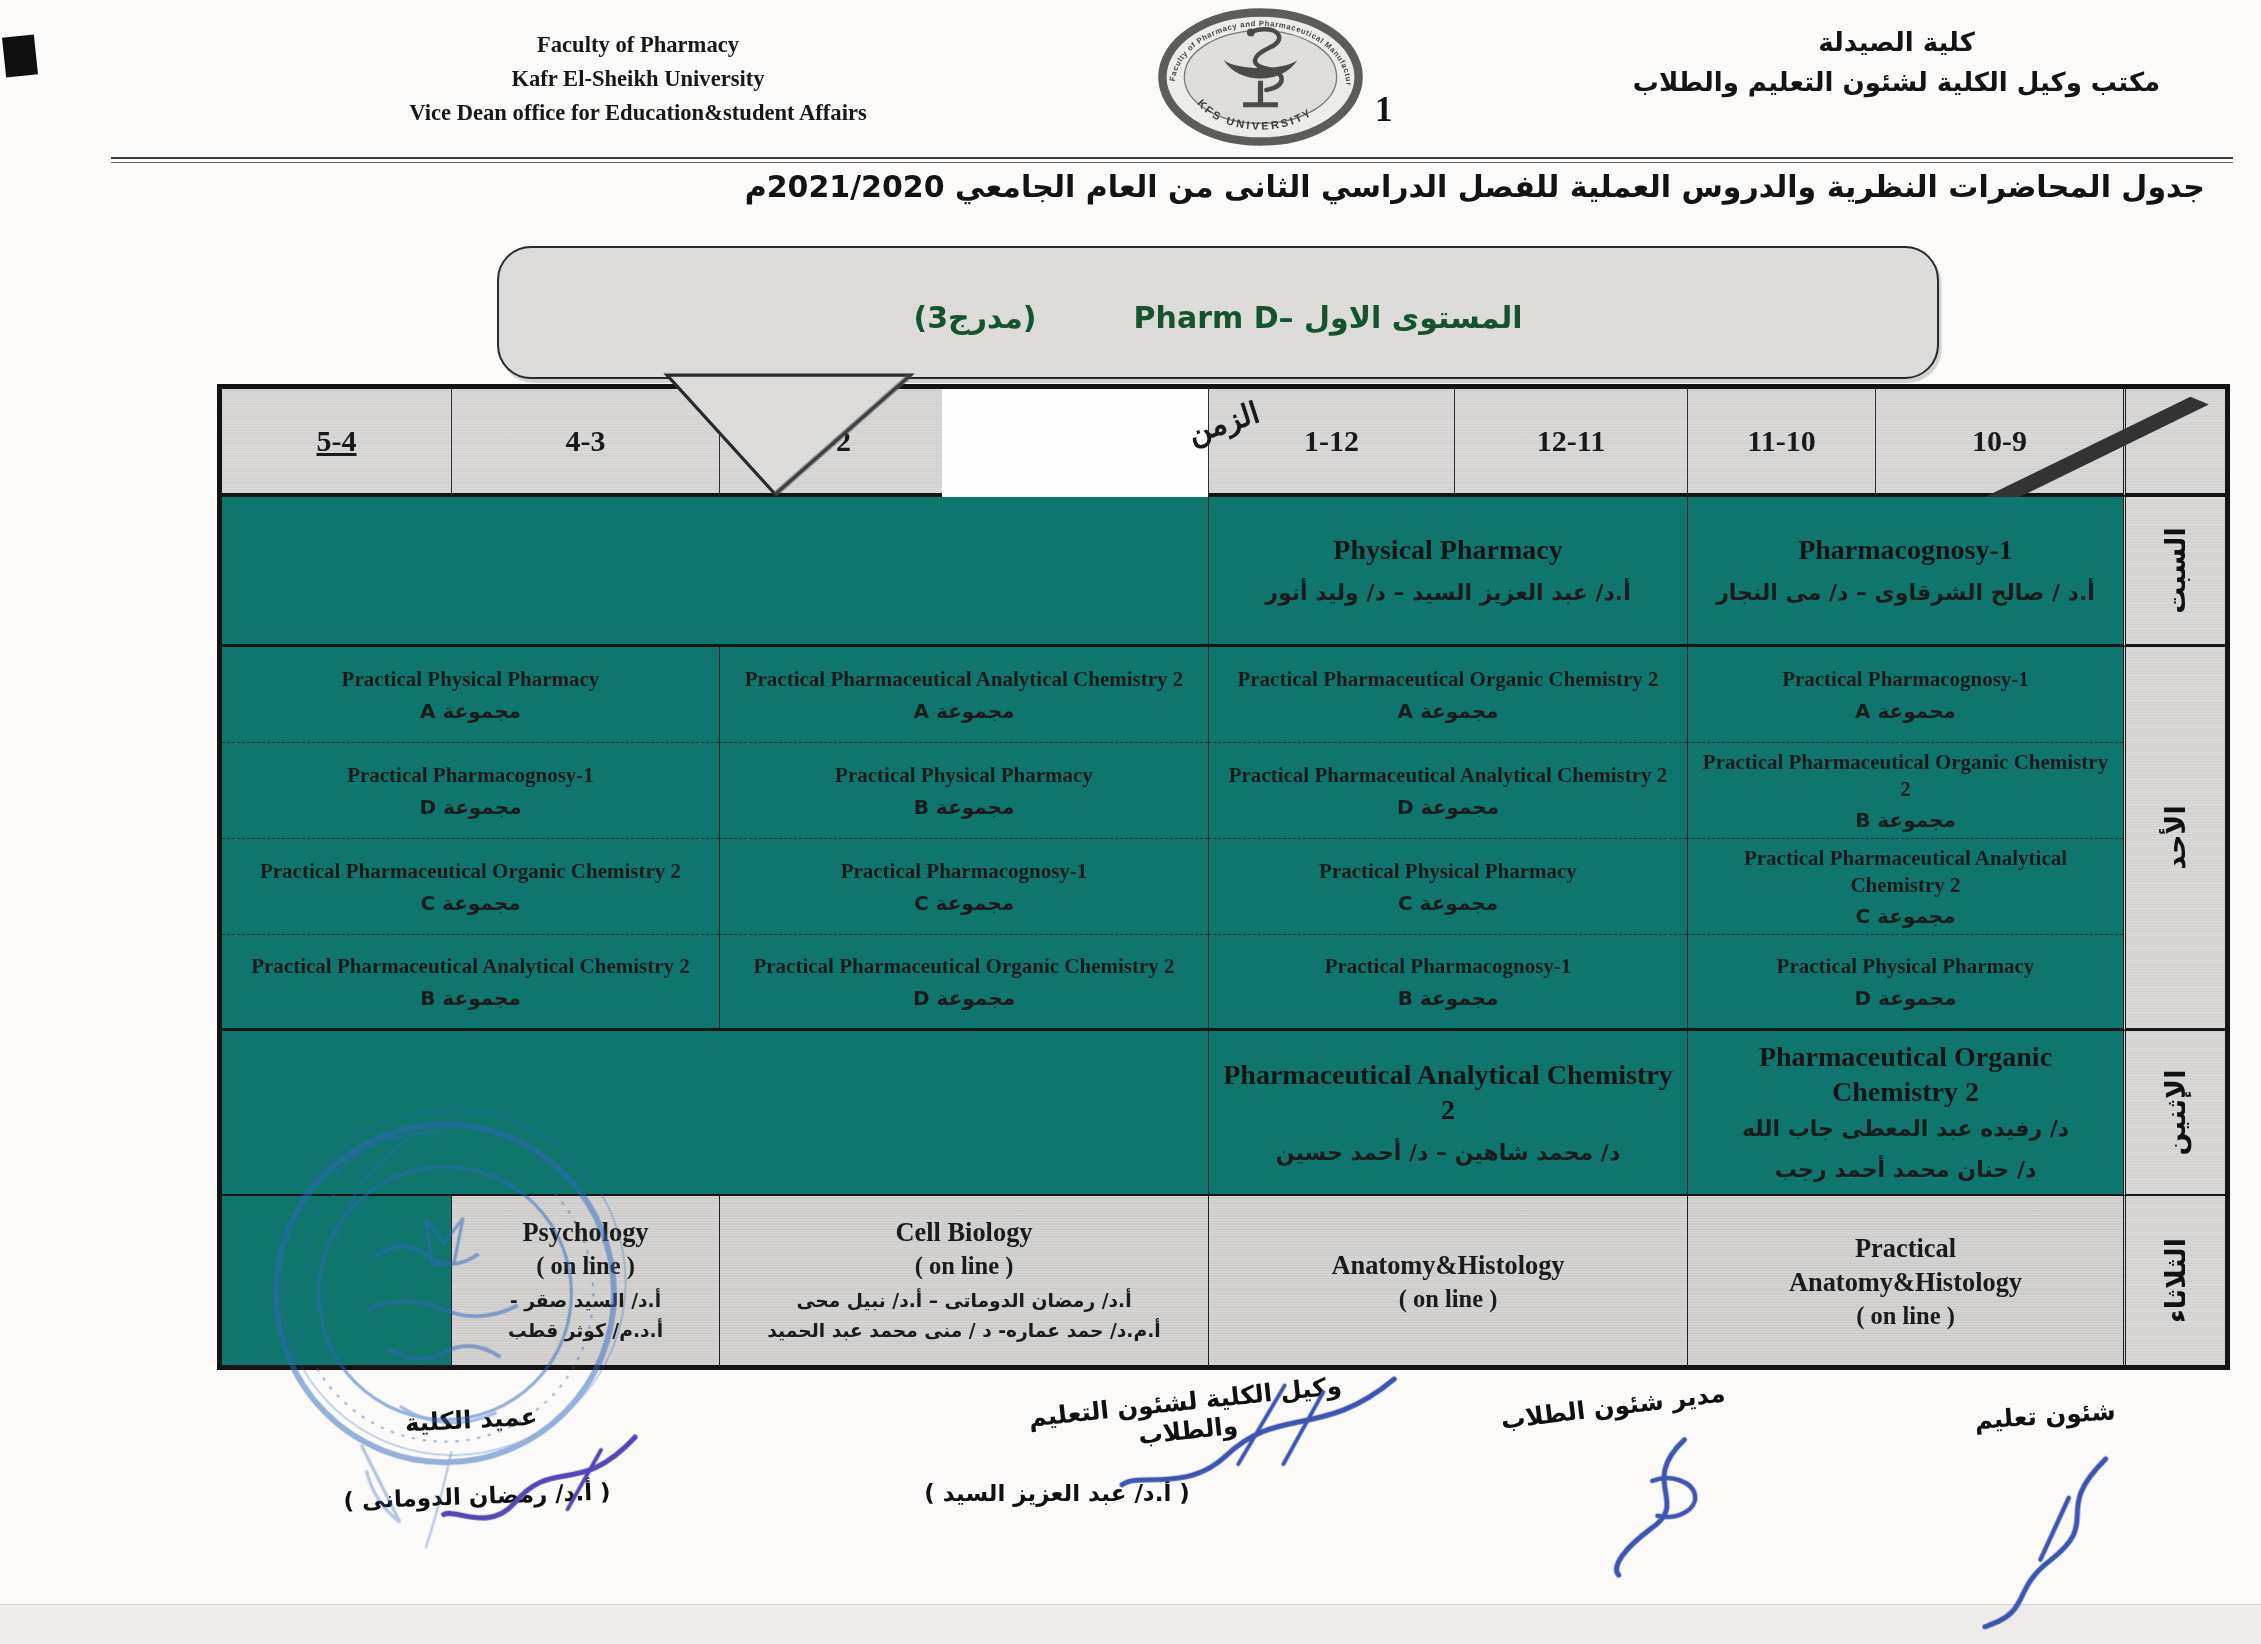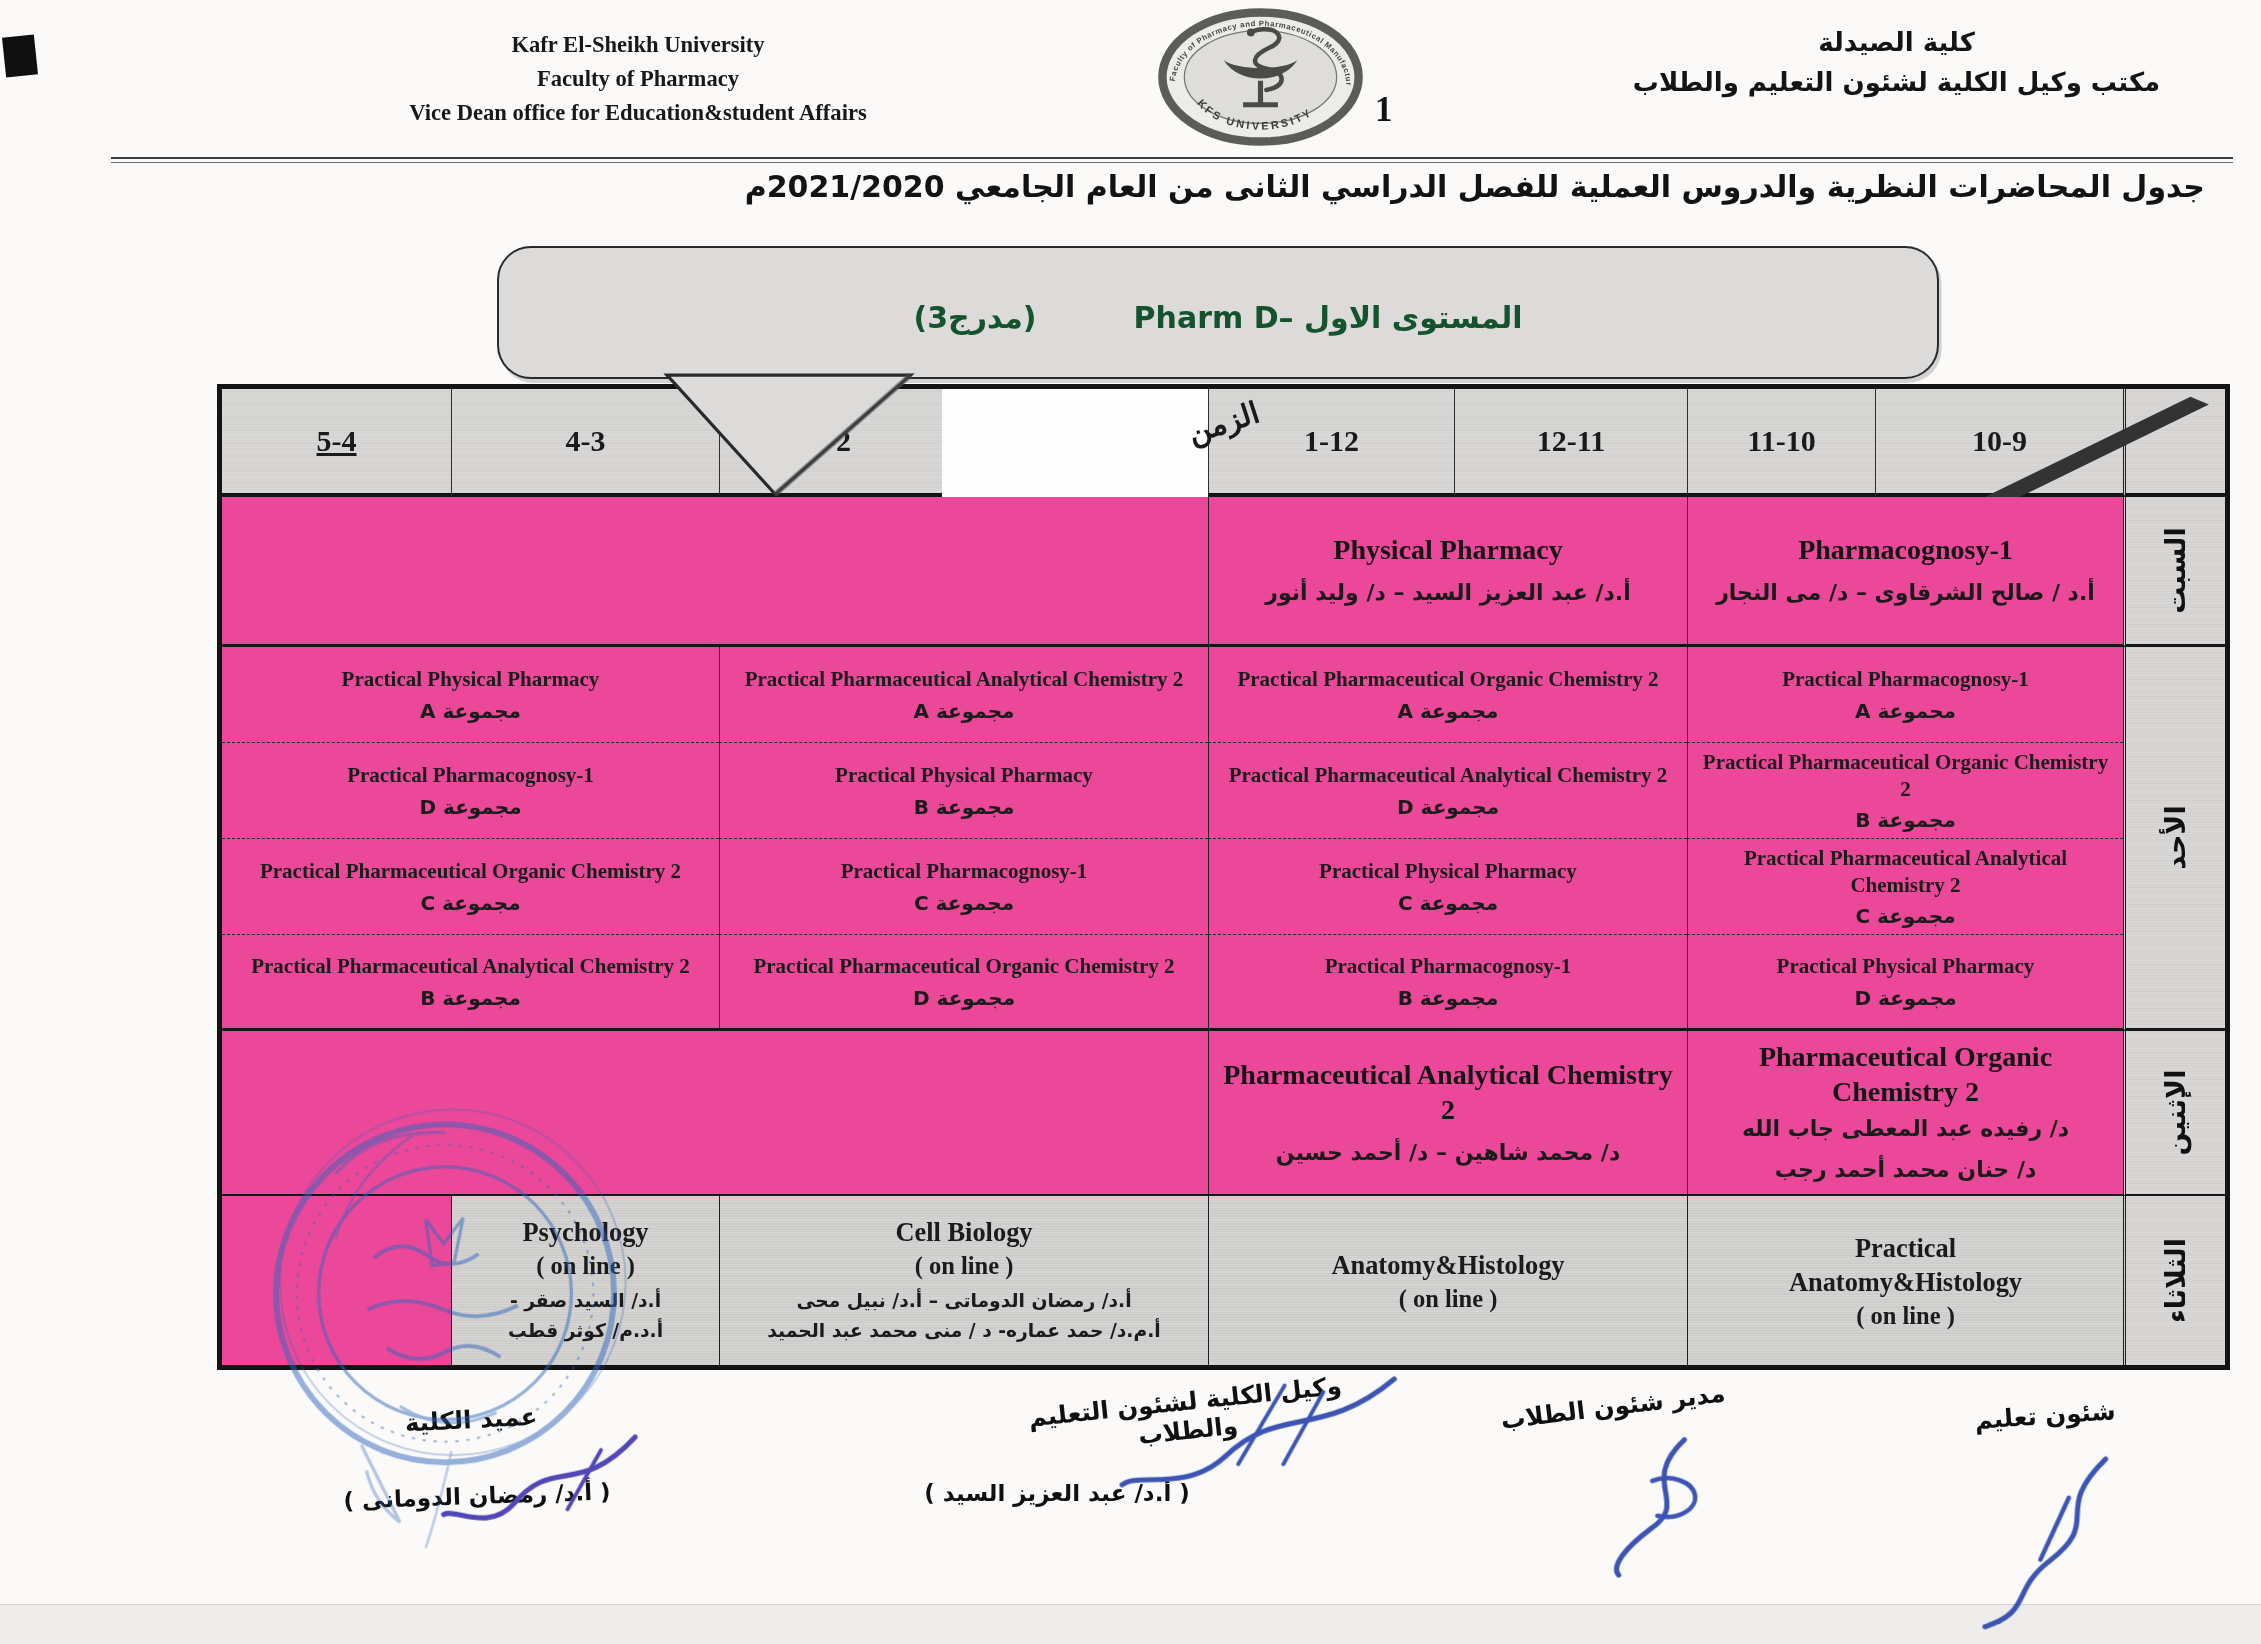--- a/index.html
+++ b/index.html
@@ -31,21 +31,21 @@
   .banner .btxt{font:900 30px "DejaVu Sans",sans-serif;color:#14532d;margin-top:10px;}
   .banner-tail{left:658px;top:373px;width:277px;height:124px;z-index:5;}
 
   
   .t-grid{left:217px;top:384px;width:2003px;height:976px;
     border:5.2px solid #141414;display:grid;z-index:1;
     grid-template-columns:229px 268px 223px 266px 246px 233px 188px 248px 102px;
     grid-template-rows:108px 150px 96px 96px 96px 96px 165px 169px;
     background:#fefefe;}
   .cell{box-sizing:border-box;display:flex;flex-direction:column;justify-content:center;
-    align-items:center;text-align:center;padding:3.9px 9px;background:#ec4899;position:relative;}
+    align-items:center;text-align:center;padding:3.9px 9px;background:#0f766e;position:relative;}
   .gray{background:#d8d7d5;
     background-image:repeating-linear-gradient(0deg,rgba(0,0,0,.025) 0 1.3px,rgba(255,255,255,.02) 1.3px 2.6px);}
   .tuegray{background:#d4d3d1;
     background-image:repeating-linear-gradient(0deg,rgba(0,0,0,.03) 0 1.3px,rgba(255,255,255,.02) 1.3px 2.6px);}
   .hc{box-sizing:border-box;display:flex;align-items:center;justify-content:center;
     border-bottom:4.5px solid #141414;}
   .hc span{font:700 30px "Liberation Serif",serif;color:#1a1a1a;}
   .bl2{border-left:1.3px solid #2e2e2e;}
   .bl3{border-left:1.9px solid #1f1f1f;}
   .bld{border-left:3.9px double #1b1b1b;}
@@ -77,22 +77,22 @@
 </style>
 </head>
 <body>
 
 <div class="abs" style="inset:0;">
 
   <div class="abs corner-mark"></div>
   <div class="abs scan-strip"></div>
 
   <div class="abs hdr-left">
+    <div>Faculty of Pharmacy</div>
     <div>Kafr El-Sheikh University</div>
-    <div>Faculty of Pharmacy</div>
     <div>Vice Dean office for Education&amp;student Affairs</div>
   </div>
 
   <div class="abs logo">
     <svg viewBox="0 0 330 220" width="213" height="142">
       <defs>
         <path id="arcTop" d="M 32,124 A 133,92 0 1 1 298,122" fill="none"></path>
         <path id="arcBot" d="M 58,132 A 108,70 0 0 0 272,130" fill="none"></path>
       </defs>
       <ellipse cx="165" cy="110" rx="152" ry="100" fill="#ececea" stroke="#5c5c5a" stroke-width="13"></ellipse>

